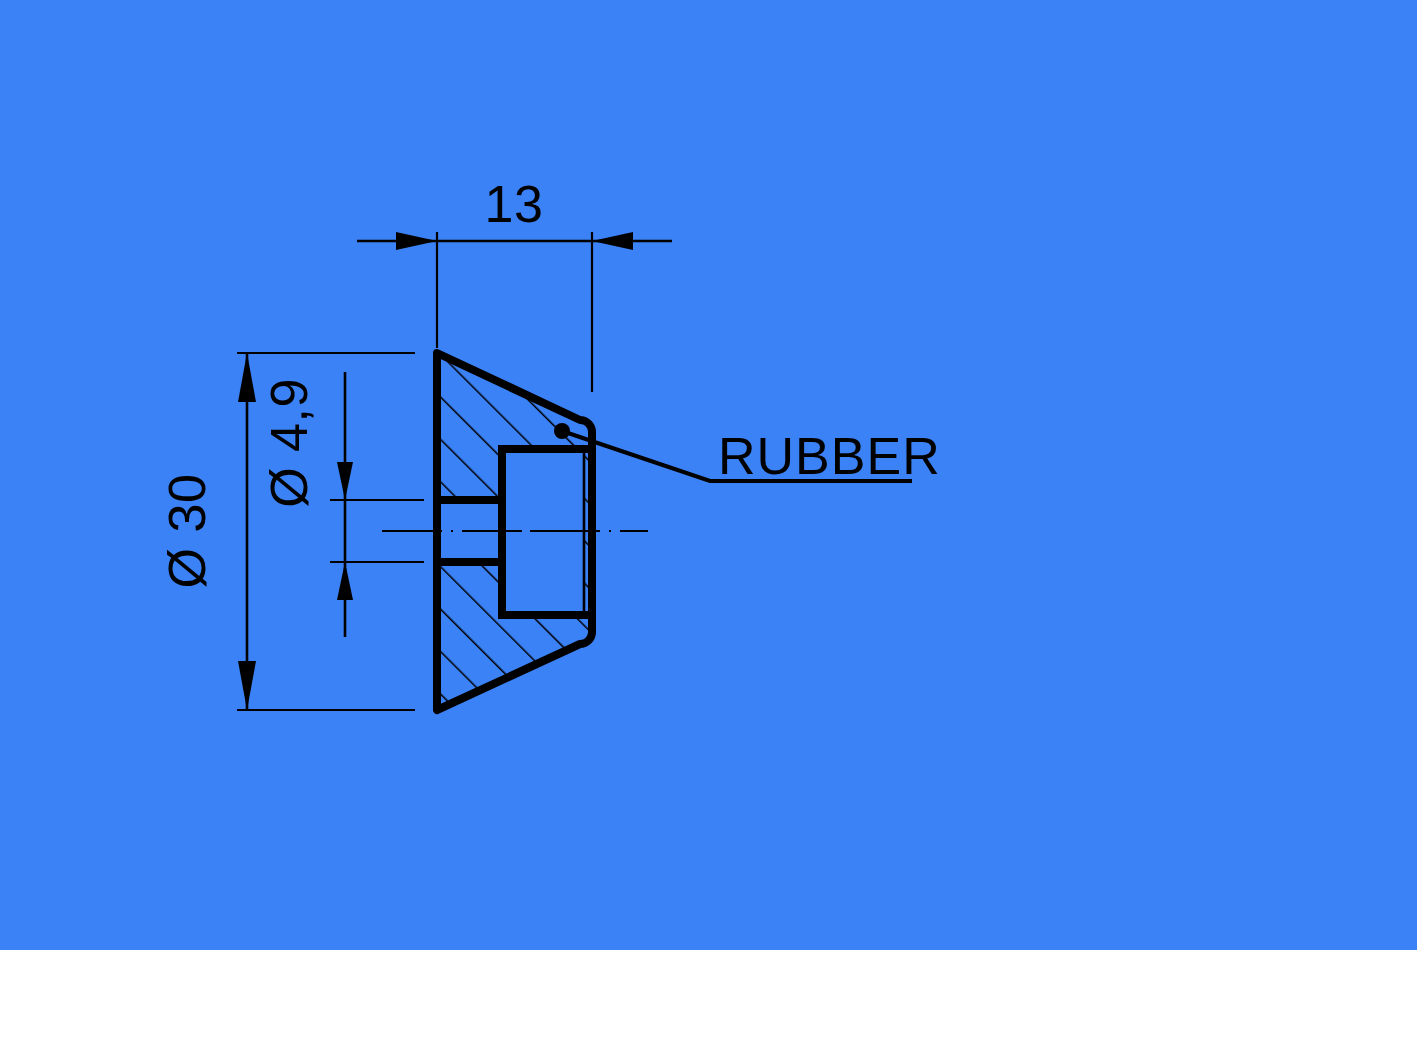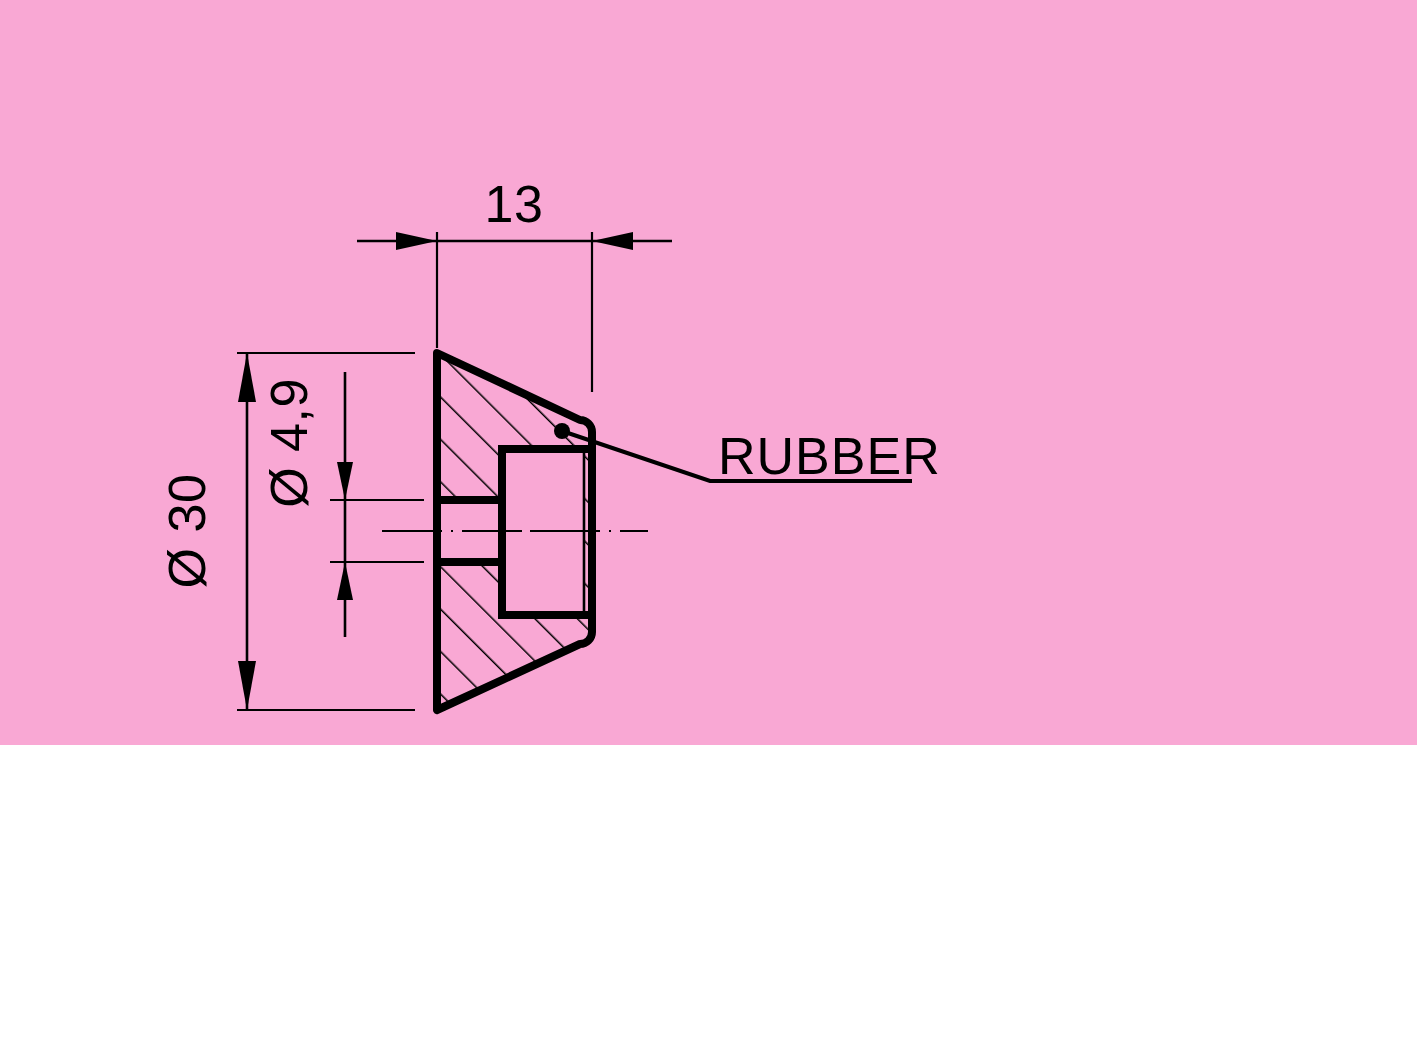--- a/index.html
+++ b/index.html
@@ -9,22 +9,22 @@
   }
   body {
     width: 1417px;
     height: 1063px;
     overflow: hidden;
     font-family: "Liberation Sans", sans-serif;
   }
   #drawing-root {
     position: relative;
     width: 1417px;
-    height: 745px;
-    background: #f9a8d4;
+    height: 950px;
+    background: #3b82f6;
   }
   svg#cad-canvas {
     display: block;
     width: 1417px;
     height: 1063px;
   }
   .dim-text {
     font-family: "Liberation Sans", sans-serif;
     font-size: 52px;
     fill: #000000;

